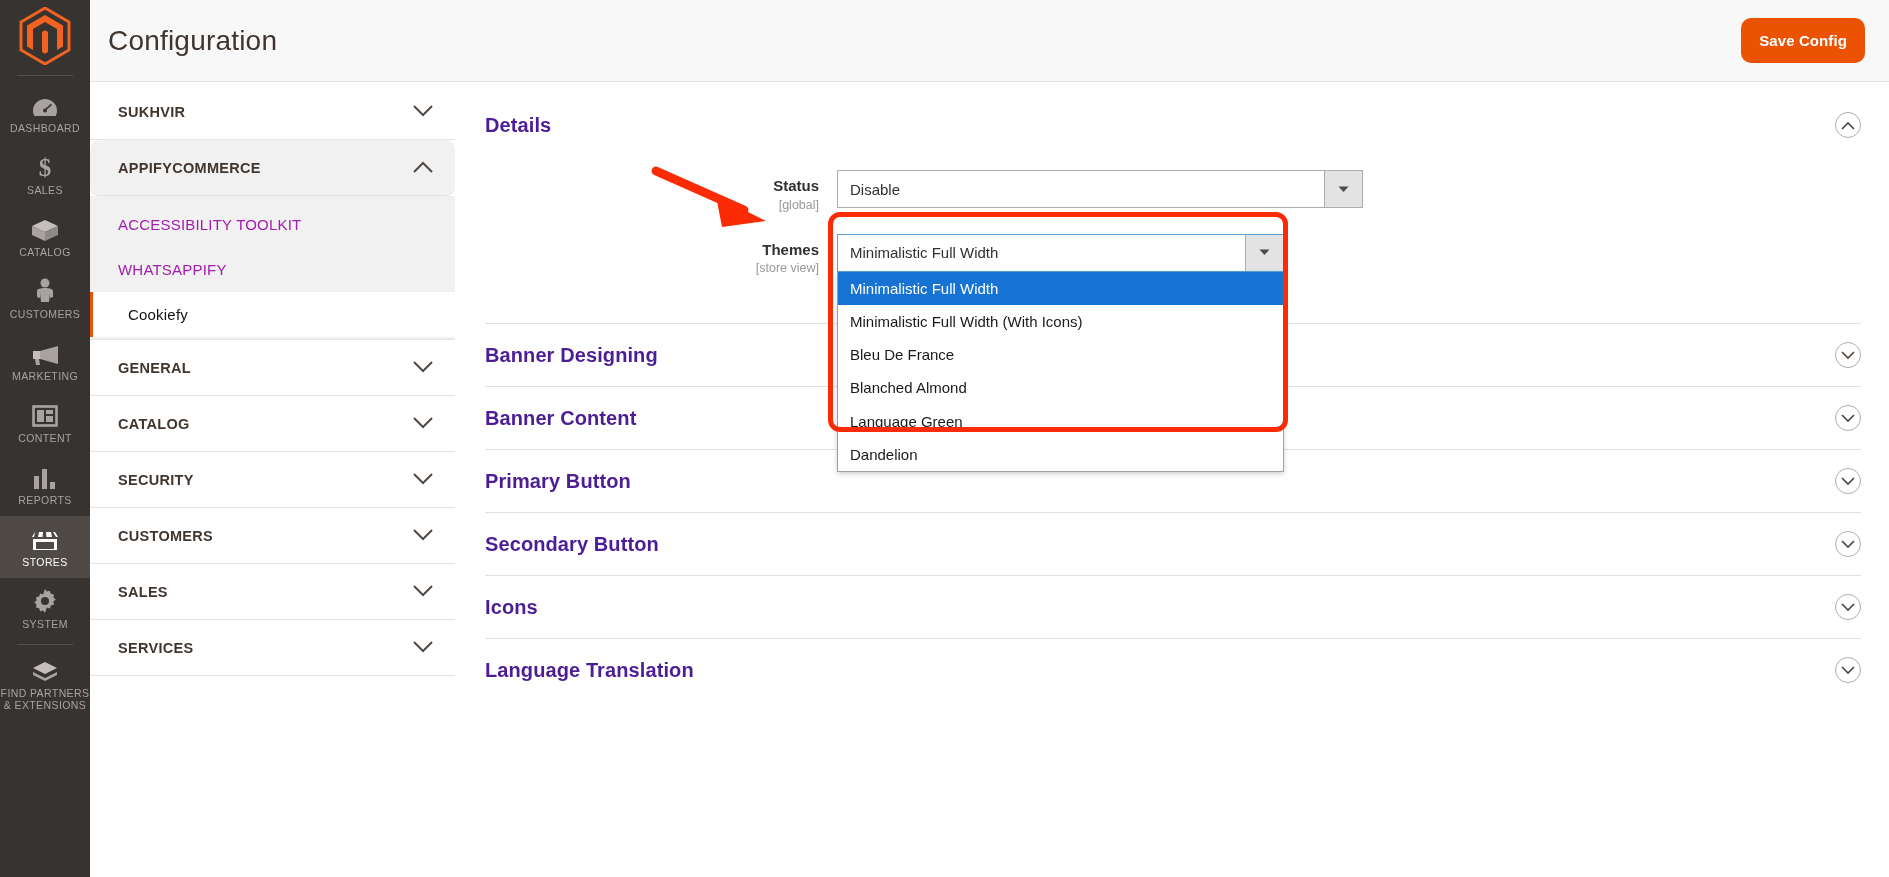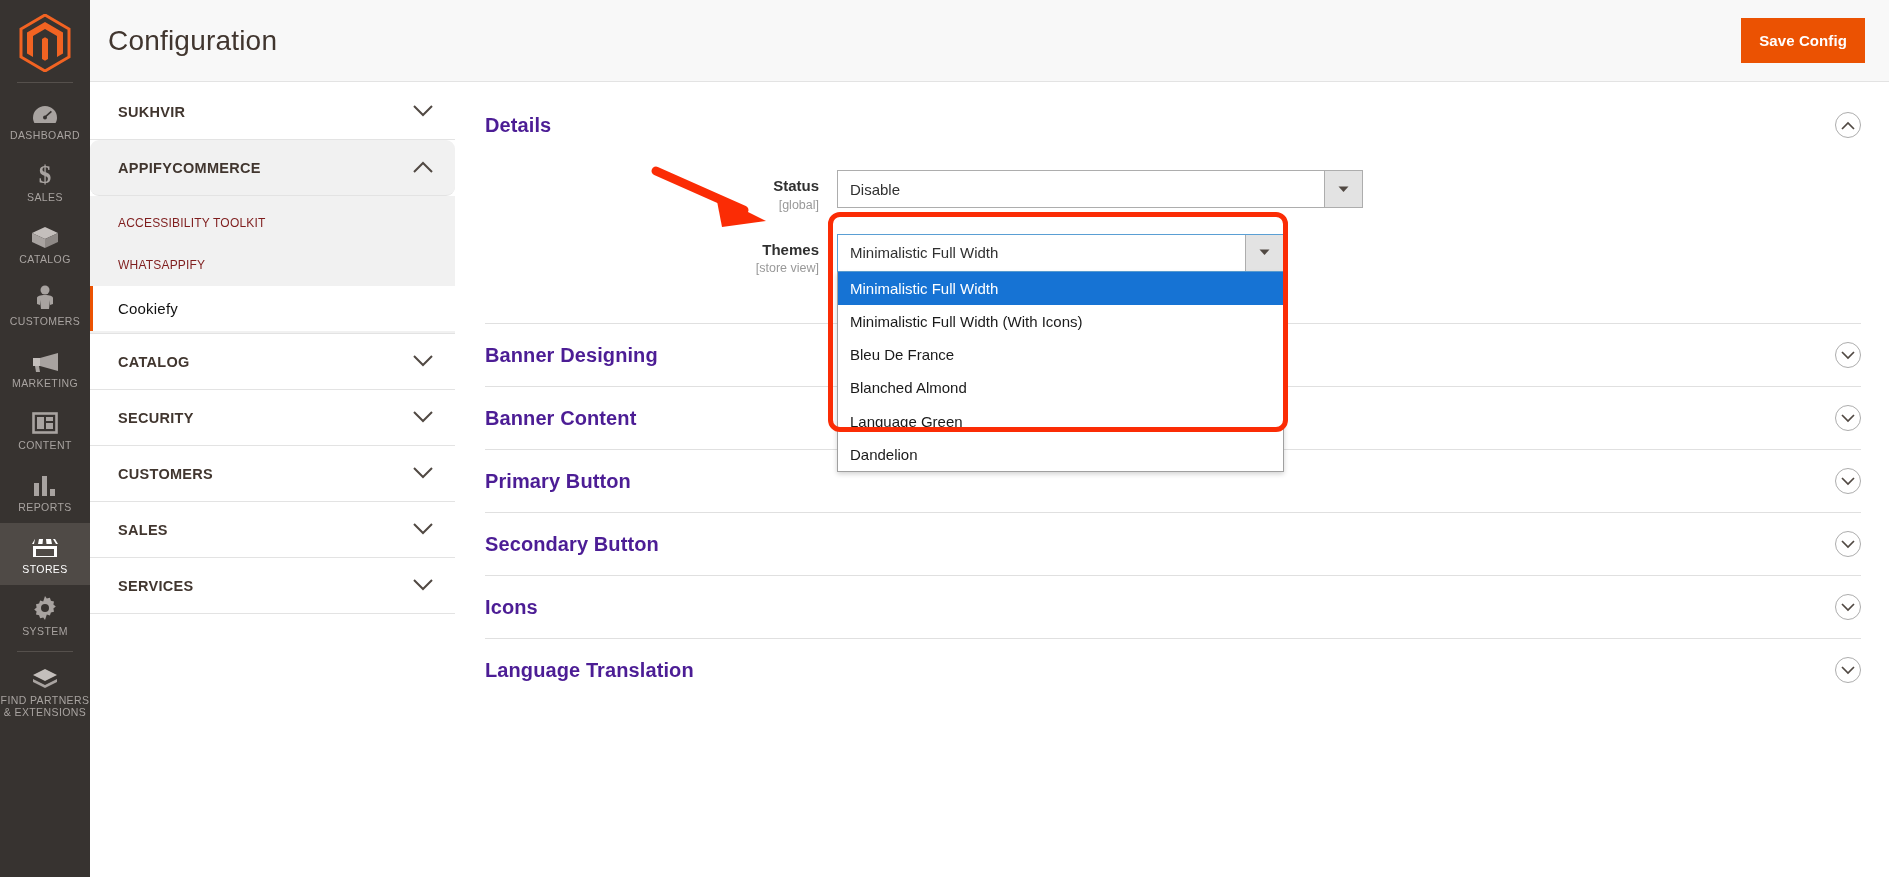--- a/index.html
+++ b/index.html
@@ -9,21 +9,21 @@
     background: #ffffff;
     overflow: hidden;
   }
   .app { display: flex; width: 1889px; height: 877px; }
 
   
   .adminnav {
     width: 90px; min-width: 90px; height: 877px;
     background: #373330;
     display: flex; flex-direction: column; align-items: center;
-    padding-top: 8px;
+    padding-top: 1px;
   }
   .logo-wrap { width: 90px; height: 70px; display:flex; align-items:center; justify-content:center; }
   .logo-hex { display:block; }
   .nav-divider { width: 56px; height: 1px; background: #55504c; margin: 4px 0 6px 0; }
   .nav-item {
     width: 90px; min-height: 62px;
     display: flex; flex-direction: column; align-items: center; justify-content: center;
     padding: 6px 0 6px 0; cursor: pointer;
   }
   .nav-item.active { background: #4f4a46; }
@@ -37,21 +37,21 @@
 
   
   .right { width: 1799px; height: 877px; display:flex; flex-direction: column; background:#ffffff; }
   .pageheader {
     height: 82px; background:#f8f8f8; border-bottom: 1px solid #e3e3e3;
     display:flex; align-items:center; justify-content:space-between;
     padding: 0 24px 0 18px; position: relative;
   }
   .pagetitle { font-size: 28px; color:#41362f; font-weight: 400; letter-spacing:.2px; }
   .save-btn {
-    background:#eb5202; color:#ffffff; border:none; border-radius:0;
+    background:#eb5202; color:#ffffff; border:none; border-radius:10px;
     font-size: 15px; font-weight: 700; font-family:"Liberation Sans", sans-serif;
     padding: 14px 18px; cursor:pointer; letter-spacing:.1px;
   }
 
   
   .body { flex:1; display:flex; background:#ffffff; overflow:hidden; }
 
   
   .tree { width: 365px; min-width:365px; padding-top: 2px; background:#ffffff; }
   .tree-sec {
@@ -59,25 +59,25 @@
     display:flex; align-items:center; justify-content:space-between;
     padding: 0 22px 0 28px; height: 56px; cursor:pointer; background:#ffffff;
   }
   .tree-sec.open { background:#f1f1f1; border-bottom:1px solid #e3e3e3;border-radius:9px; }
   .tree-sec .t {
     font-size: 14.5px; font-weight: 700; color:#41362f; text-transform: uppercase; letter-spacing:.3px;
   }
   .chev { color:#514943; display:block; }
   .sub { background:#f1f1f1; padding: 6px 0 2px 0; border-bottom:1px solid #e3e3e3; }
   .sub-item {
-    padding: 14px 0 14px 28px; font-size: 12px; color:#7f1d1d; cursor:pointer;
+    padding: 14px 0 14px 28px; font-size: 15px; color:#a21caf; cursor:pointer;
     text-transform: uppercase; letter-spacing:.2px;
   }
   .sub-item.current {
-    background:#ffffff; border-left: 3px solid #eb5202; padding-left: 25px;
+    background:#ffffff; border-left: 3px solid #eb5202; padding-left: 35px;
     text-transform:none; font-weight: 400; color:#111111; font-size: 15px;
   }
 
   
   .main { flex:1; padding: 22px 28px 0 30px; position:relative; background:#ffffff; }
   .sec-row {
     display:flex; align-items:center; justify-content:space-between;
     padding: 18px 0 18px 0; border-top: 1px solid #e0e0e0;
   }
   .sec-row.first { border-top: none; padding-top: 8px; }
@@ -282,20 +282,28 @@
               </svg>
           </span>
         </div>
 
         <div class="sub">
           <div class="sub-item">ACCESSIBILITY TOOLKIT</div>
           <div class="sub-item">WHATSAPPIFY</div>
           <div class="sub-item current">Cookiefy</div>
         </div>
 
+        <div class="tree-sec">
+          <span class="t">GENERAL</span>
+          <span class="chev">
+            <svg width="20" height="12" viewBox="0 0 20 12">
+                <path d="M1 1l9 9 9-9" fill="none" stroke="#514943" stroke-width="2"></path>
+              </svg>
+          </span>
+        </div>
         <div class="tree-sec">
           <span class="t">CATALOG</span>
           <span class="chev">
             <svg width="20" height="12" viewBox="0 0 20 12">
                 <path d="M1 1l9 9 9-9" fill="none" stroke="#514943" stroke-width="2"></path>
               </svg>
           </span>
         </div>
         <div class="tree-sec">
           <span class="t">SECURITY</span>

